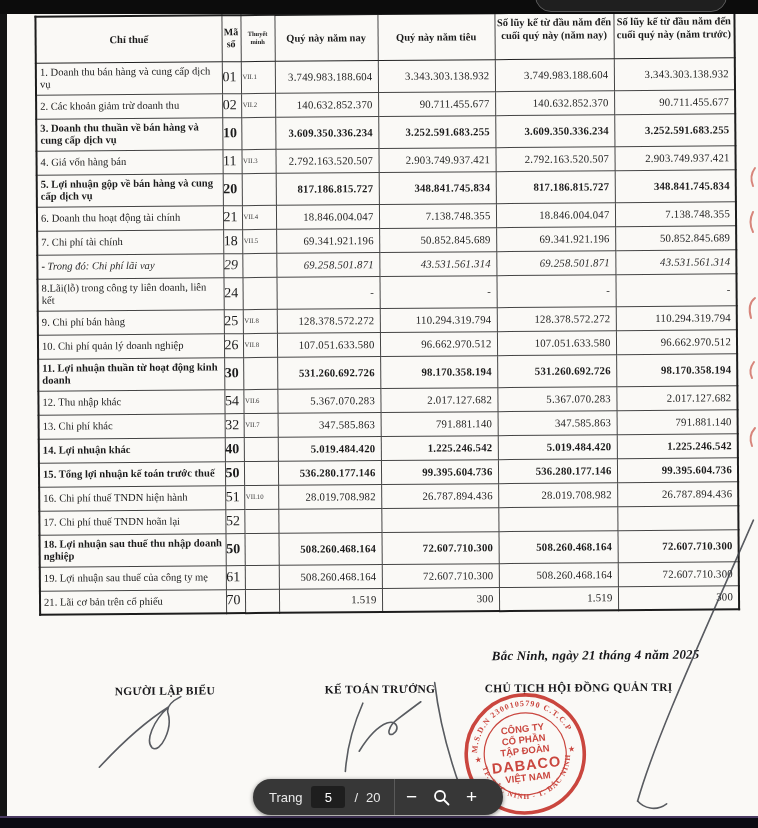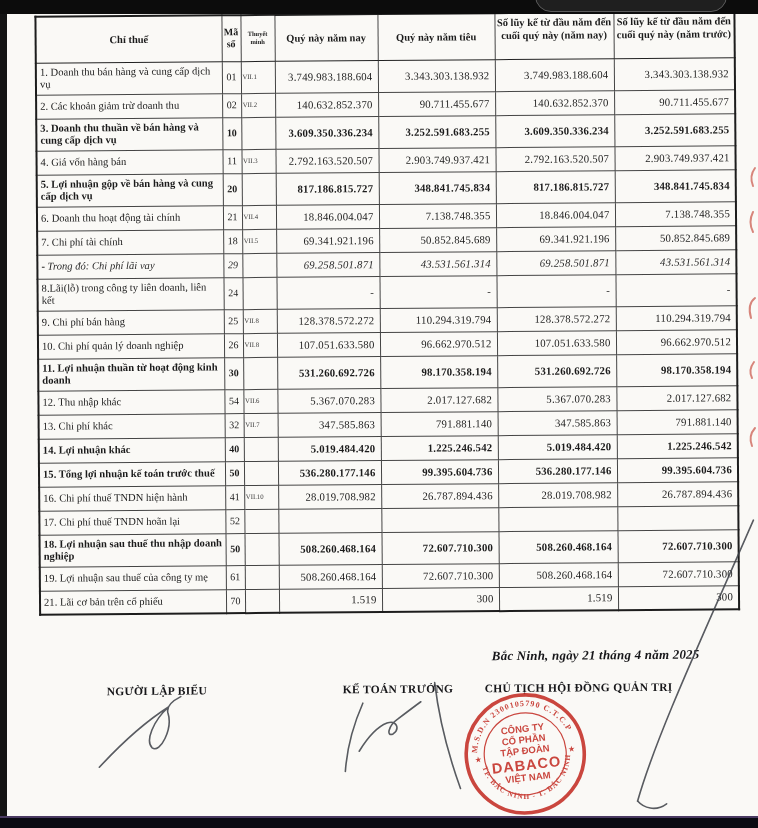--- a/index.html
+++ b/index.html
@@ -29,39 +29,39 @@
     vertical-align:middle; height:46px; padding:1px 1px; overflow:visible;
   }
   th.small { font-size:10px; }
   th.tiny  { font-size:6.5px; font-weight:bold; }
   th.cut .hwrap { transform:translateY(-7px); display:block; }
   .doc-table td {
     font-size:10.6px; line-height:1.18; padding:3px 3px; vertical-align:middle;
   }
   .doc-table tr { height:24px; }
   td.lbl  { text-align:left; padding-left:3px; }
-  td.code { text-align:center; font-size:10px; padding:2px 0; }
+  td.code { font-size:14px; padding:2px 0; }
   td.note { text-align:left; font-size:6.8px; color:#3a3a3a; padding:2px 1px; }
   td.num  { text-align:right; font-size:10.8px; padding-right:5px; letter-spacing:.2px; }
   tr.r-bold td { font-weight:bold; }
   tr.r-italic td { font-style:italic; color:#2a2a2a; }
 
   
   .date-line {
     position:absolute; top:686px; right:58px;
     font-size:13px; font-weight:bold; font-style:italic; color:#17171a;
     letter-spacing:.2px;
   }
   .sig-titles { position:absolute; top:720px; left:0; width:751px; height:16px; }
   .sig-titles span {
     position:absolute; font-weight:bold; font-size:11.5px; letter-spacing:.3px; color:#17171a;
     white-space:nowrap;
   }
-  .sig-left   { left:100px; }
-  .sig-middle { left:336px; }
+  .sig-left   { left:108px; }
+  .sig-middle { left:318px; }
   .sig-right  { left:478px; }
 
   
   .stamp { position:absolute; left:440px; top:714px; width:156px; height:156px; opacity:.9; }
 
   
   .ink { position:absolute; left:0; top:0; width:751px; height:852px; pointer-events:none; }
 
   
   .edge-marks { position:absolute; left:744px; top:150px; width:14px; height:330px; z-index:3; }
@@ -271,21 +271,21 @@
               <td class="lbl">15. Tổng lợi nhuận kế toán trước thuế</td>
               <td class="code">50</td>
               <td class="note"></td>
               <td class="num">536.280.177.146</td>
               <td class="num">99.395.604.736</td>
               <td class="num">536.280.177.146</td>
               <td class="num">99.395.604.736</td>
             </tr>
             <tr class="r-normal">
               <td class="lbl">16. Chi phí thuế TNDN hiện hành</td>
-              <td class="code">41</td>
+              <td class="code">51</td>
               <td class="note">VII.10</td>
               <td class="num">28.019.708.982</td>
               <td class="num">26.787.894.436</td>
               <td class="num">28.019.708.982</td>
               <td class="num">26.787.894.436</td>
             </tr>
             <tr class="r-normal">
               <td class="lbl">17. Chi phí thuế TNDN hoãn lại</td>
               <td class="code">52</td>
               <td class="note"></td>
@@ -380,14 +380,29 @@
       <path d="M11 278 q-7 8 -3 18"></path>
     </g>
   </svg>
 
   <div class="top-bar">
     <div class="top-remnant"></div>
   </div>
   <div class="bottom-line"></div>
   <div class="bottom-dark"></div>
 
+  <div class="page-toolbar">
+    <span class="tb-label">Trang</span>
+    <div class="tb-pagebox">5</div>
+    <span class="tb-sep">/</span>
+    <span class="tb-total">20</span>
+    <div class="tb-divider"></div>
+    <div class="tb-btn tb-minus">−</div>
+    <div class="tb-btn">
+      <svg width="17" height="17" viewBox="0 0 17 17" fill="none" stroke="#fff" stroke-width="1.8" stroke-linecap="round">
+        <circle cx="7" cy="7" r="5"></circle>
+        <line x1="11" y1="11" x2="15.5" y2="15.5"></line>
+      </svg>
+    </div>
+    <div class="tb-btn tb-plus">+</div>
+  </div>
 
 </div>
 
 </body></html>

